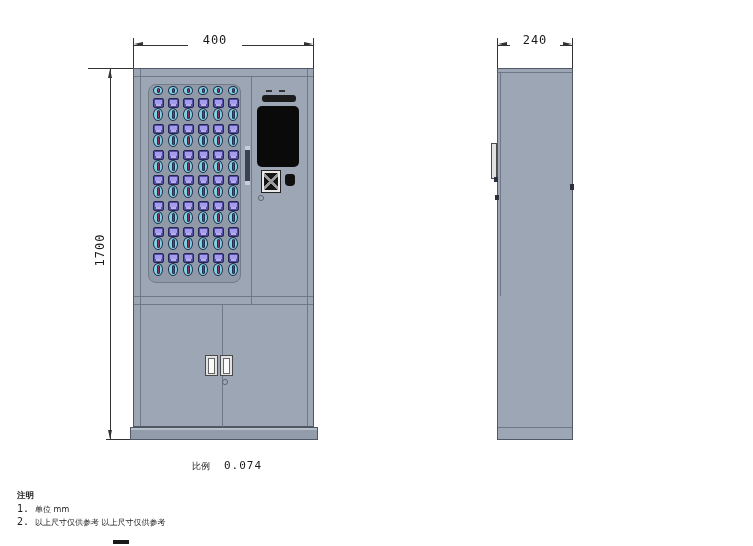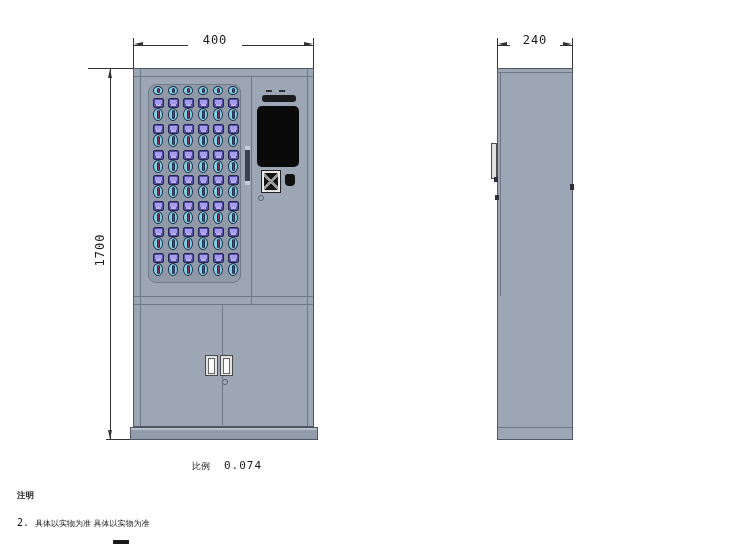--- a/index.html
+++ b/index.html
@@ -43,21 +43,21 @@
   .barhandle::before{top:0}.barhandle::after{bottom:0}
   .dhandle{position:absolute;background:#e2e2e2;border:1px solid #4a4a4a;box-sizing:border-box;}
   .dhandle .hslot{position:absolute;left:2px;top:2px;width:5px;height:14px;background:#fafafa;border:1px solid #666;}
   .base{position:absolute;background:var(--c-base);border:1px solid var(--c-cabinet-border);box-sizing:border-box;}
   .base::before{content:"";position:absolute;left:0;right:0;top:0;height:2px;background:#b6bec9;}
   .sidemark{position:absolute;background:#2b303c;}
   
   .scaleline{position:absolute;font-size:9px;white-space:nowrap;}
   .scaleline .val{font-size:11px;letter-spacing:1px;margin-left:14px;}
   .notes{position:absolute;font-size:8px;line-height:12px;font-family:"DejaVu Sans","Liberation Sans",sans-serif;}
-  .notes .ttl{font-size:8.5px;font-weight:bold;margin-bottom:16px;}
+  .notes .ttl{font-size:8.5px;font-weight:bold;margin-bottom:2px;}
   .notes .num{font-family:"DejaVu Sans Mono",monospace;font-size:10px;margin-right:6px;}
   .rot{transform:rotate(-90deg);}
 </style>
 </head>
 <body>
 
 <div class="canvas">
 
   <div class="vline" style="left:133px;top:38px;height:30px"></div>
   <div class="vline" style="left:313px;top:38px;height:30px"></div>
@@ -391,18 +391,21 @@
   <div class="sidemark" style="left:570px;top:184px;width:4px;height:6px"></div>
   <div class="seam-h" style="left:498px;top:427px;width:74px"></div>
 
   <div class="scaleline" style="left:192px;top:459px">
     <span>比例</span><span class="val">0.074</span>
   </div>
 
   <div class="notes" style="left:17px;top:489px">
     <div class="ttl">注明</div>
     <div>
-      <span class="num">2.</span><span>具体以实物为准  具体以实物为准</span>
+      <span class="num">1.</span><span>单位 mm</span>
+    </div>
+    <div>
+      <span class="num">2.</span><span>以上尺寸仅供参考  以上尺寸仅供参考</span>
     </div>
   </div>
   <div class="sidemark" style="left:113px;top:540px;width:16px;height:4px;background:#1a1a1a"></div>
 
 </div>
 
 </body></html>

